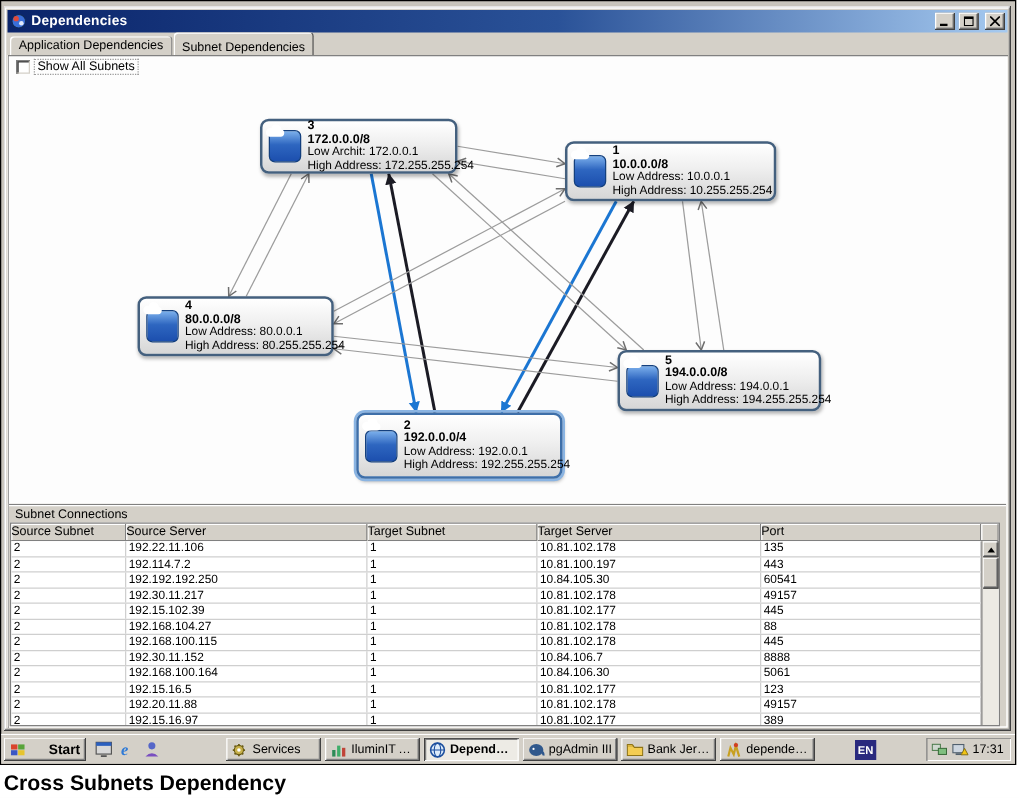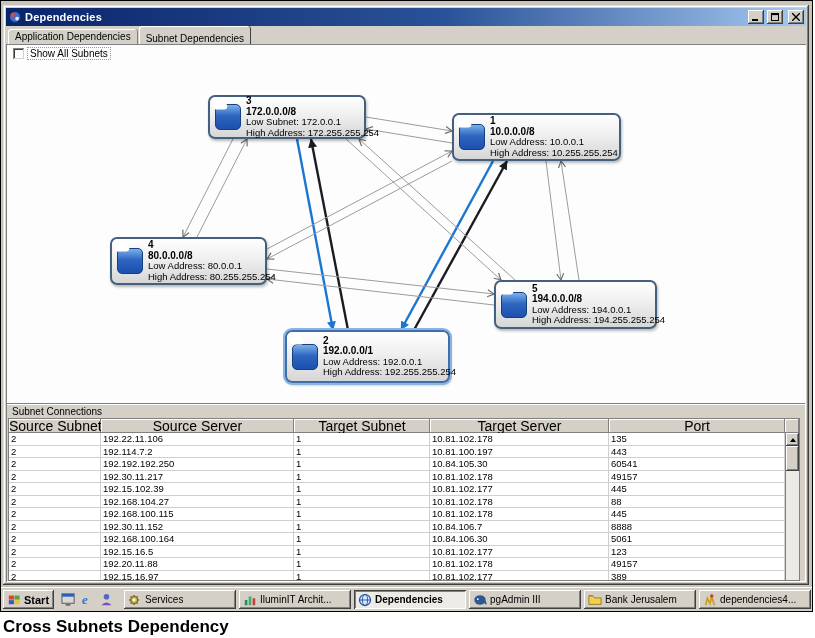--- a/index.html
+++ b/index.html
@@ -71,50 +71,50 @@
   .node-id, .node-cidr { font-weight:bold; font-size:10px; }
   
   .connections {
     position:absolute; left:1px; right:1px; top:359px; bottom:1px; background:#d4d0c8;
     box-shadow: inset 0 1px 0 #808080, inset 0 2px 0 #ffffff;
   }
   .conn-title { font-size:10px; padding:3px 0 0 5px; }
   .conn-table { position:absolute; left:1px; right:5px; top:15px; bottom:0; border:1px solid #808080; background:#fff; overflow:hidden; }
   .thead { display:grid; grid-template-columns:92px 193px 136px 179px 1fr 14px; height:14px; }
   .th {
-    background:#d4d0c8; font-size:14px; text-align:center; line-height:14px; overflow:hidden; white-space:nowrap;
+    background:#d4d0c8; font-size:10px; text-align:left; line-height:14px; overflow:hidden; white-space:nowrap;
     box-shadow: inset -1px -1px 0 #808080, inset 1px 1px 0 #ffffff;
   }
   .tbody { position:absolute; left:0; top:14px; right:14px; bottom:0; overflow:hidden; background:#fff; }
   .tr { display:grid; grid-template-columns:92px 193px 136px 179px 1fr; height:12.5px; border-bottom:1px solid #cfcfcf; }
   .td { border-right:1px solid #cfcfcf; font-size:9.5px; line-height:11.5px; padding-left:2px; overflow:hidden; white-space:nowrap; }
   .vscroll { position:absolute; right:0; top:14px; bottom:0; width:14px; background:#eceae4; border-left:1px solid #808080; }
   .vs-btn, .vs-thumb {
     position:absolute; left:0; width:13px; background:#d4d0c8;
     box-shadow: inset -1px -1px 0 #404040, inset 1px 1px 0 #ffffff, inset -2px -2px 0 #808080;
     display:flex; align-items:center; justify-content:center;
   }
   .vs-btn { top:0; height:13px; }
   .vs-thumb { top:13px; height:25px; }
   .tri-up { width:0; height:0; border-left:3px solid transparent; border-right:3px solid transparent; border-bottom:4px solid #000; }
   
   .taskbar {
     position:absolute; left:0; right:0; bottom:0; height:24px; background:#d4d0c8;
     box-shadow: inset 0 1px 0 #ffffff; display:flex; align-items:center; gap:3px; padding:3px 3px 2px 2px;
   }
   .start-btn {
-    height:19px; display:flex; align-items:center; gap:3px; padding:0 5px; font-weight:bold; font-size:11px;
+    height:19px; display:flex; align-items:center; gap:18px; padding:0 5px; font-weight:bold; font-size:11px;
     background:#d4d0c8; box-shadow: inset -1px -1px 0 #404040, inset 1px 1px 0 #ffffff, inset -2px -2px 0 #808080;
   }
   .ql { display:flex; gap:2px; align-items:center; padding:0 3px; }
   .ql-icon { width:17px; height:17px; display:flex; align-items:center; justify-content:center; }
   .tb-spacer { width:42px; }
   .tasks { display:flex; gap:3px; }
   .task-btn {
-    width:112px; height:19px; display:flex; align-items:center; gap:3px; padding:0 4px; font-size:10px;
+    width:76px; height:19px; display:flex; align-items:center; gap:3px; padding:0 4px; font-size:10px;
     background:#d4d0c8; overflow:hidden; white-space:nowrap;
     box-shadow: inset -1px -1px 0 #404040, inset 1px 1px 0 #ffffff, inset -2px -2px 0 #808080;
   }
   .task-btn span.lbl { overflow:hidden; text-overflow:ellipsis; }
   .task-btn.active {
     background:#edebe5; font-weight:bold;
     box-shadow: inset 1px 1px 0 #404040, inset -1px -1px 0 #ffffff, inset 2px 2px 0 #808080;
   }
   .flex-sp { flex:1; }
   .lang { width:17px; height:16px; background:#29297e; color:#fff; font-size:9px; font-weight:bold; display:flex; align-items:center; justify-content:center; }
@@ -203,21 +203,21 @@
         <div id="nodes" style="position:absolute;left:0;top:0;width:100%;height:100%">
             <div class="node" style="left: 201px; top: 36px; width: 158px; height: 44px;">
               <span class="node-icon">
                 <svg viewBox="0 0 24 16" width="20" height="14">
                   <path d="M6.5 14.5 h11 a3.6 3.6 0 0 0 .6 -7.1 a5 5 0 0 0 -9.7 -1.2 a4.1 4.1 0 0 0 -1.9 8.3 z" fill="#fff"></path>
                 </svg>
               </span>
               <span class="node-text">
                 <span class="node-id">3</span>
                 <span class="node-cidr">172.0.0.0/8</span>
-                <span>Low Subnet: 172.0.0.1</span>
+                <span>Low Archit: 172.0.0.1</span>
                 <span>High Address: 172.255.255.254</span>
               </span>
             </div>
             <div class="node" style="left: 445px; top: 54px; width: 169px; height: 48px;">
               <span class="node-icon">
                 <svg viewBox="0 0 24 16" width="20" height="14">
                   <path d="M6.5 14.5 h11 a3.6 3.6 0 0 0 .6 -7.1 a5 5 0 0 0 -9.7 -1.2 a4.1 4.1 0 0 0 -1.9 8.3 z" fill="#fff"></path>
                 </svg>
               </span>
               <span class="node-text">
@@ -254,21 +254,21 @@
               </span>
             </div>
             <div class="node selected" style="left: 278px; top: 271px; width: 165px; height: 53px;">
               <span class="node-icon">
                 <svg viewBox="0 0 24 16" width="20" height="14">
                   <path d="M6.5 14.5 h11 a3.6 3.6 0 0 0 .6 -7.1 a5 5 0 0 0 -9.7 -1.2 a4.1 4.1 0 0 0 -1.9 8.3 z" fill="#fff"></path>
                 </svg>
               </span>
               <span class="node-text">
                 <span class="node-id">2</span>
-                <span class="node-cidr">192.0.0.0/1</span>
+                <span class="node-cidr">192.0.0.0/4</span>
                 <span>Low Address: 192.0.0.1</span>
                 <span>High Address: 192.255.255.254</span>
               </span>
             </div>
           </div>
       </div>
 
       <div class="connections">
         <div class="conn-title">Subnet Connections</div>
         <div class="conn-table">

